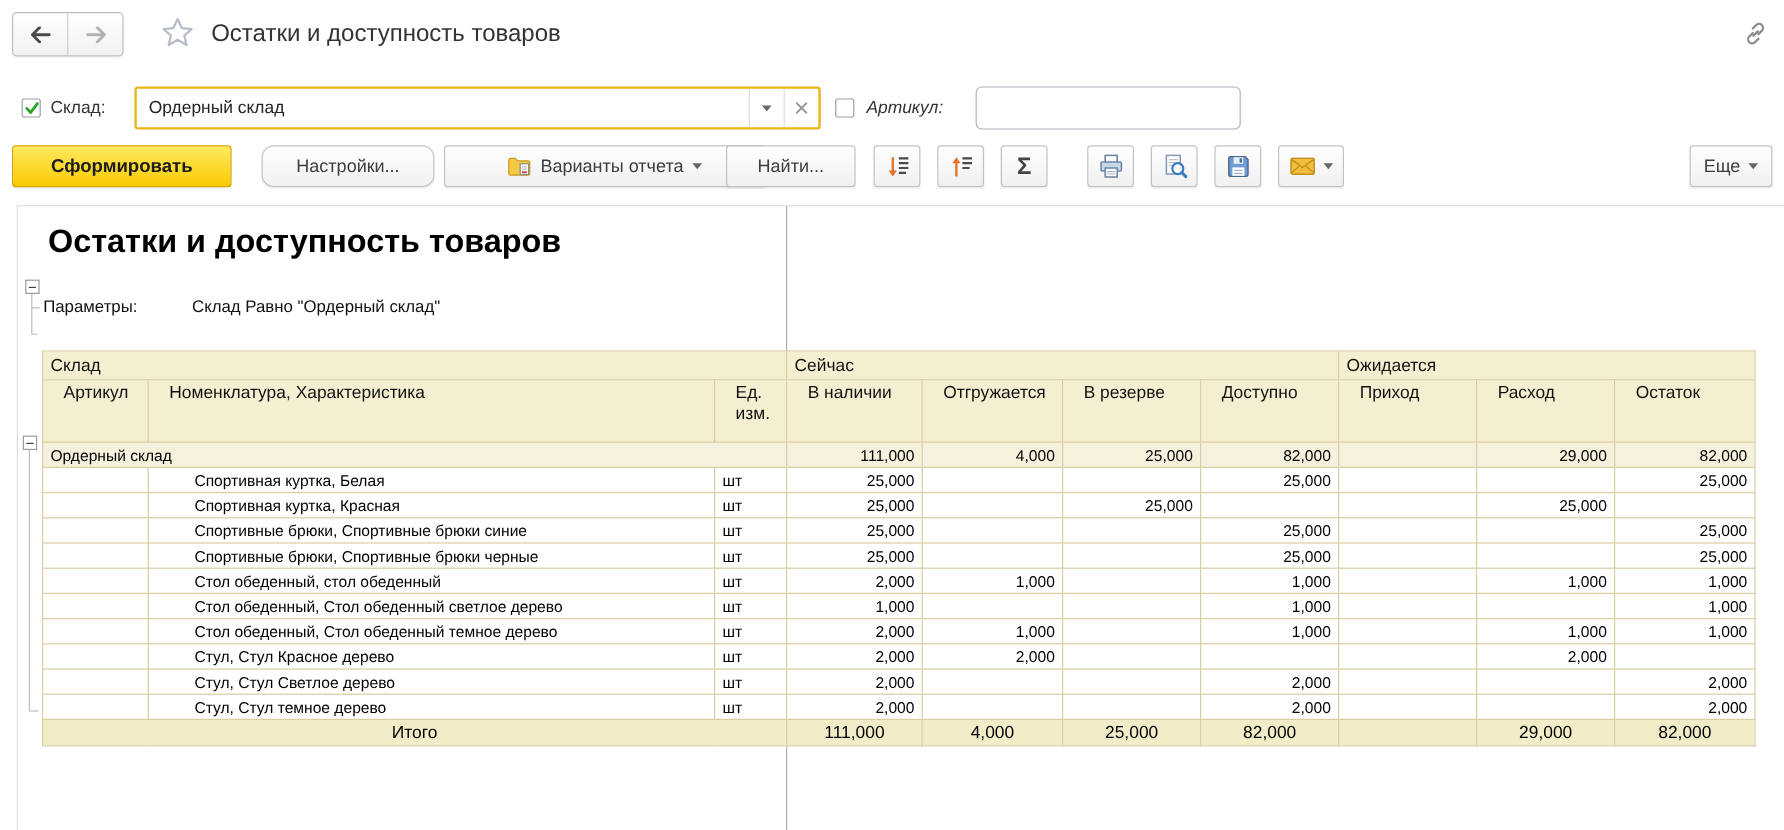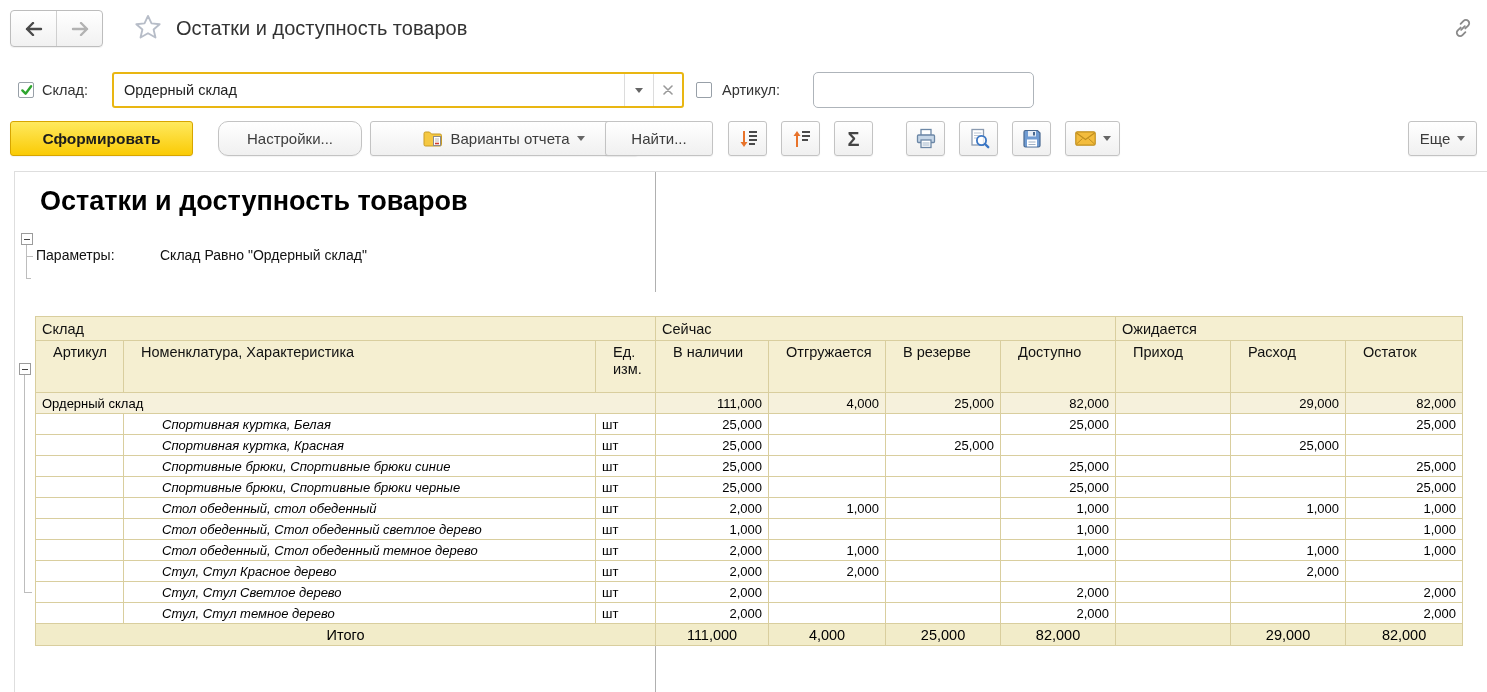--- a/index.html
+++ b/index.html
@@ -18,21 +18,21 @@
   .page-title{position:absolute;left:176px;top:14px;font-size:20px;line-height:28px;color:#333;}
   .linkicon{position:absolute;left:1449px;top:14px;width:28px;height:28px;display:flex;align-items:center;justify-content:center;}
 
   
   .checkbox{position:absolute;width:16px;height:16px;background:#fff;border:1px solid #98a0a8;
     border-radius:2px;display:flex;align-items:center;justify-content:center;box-sizing:border-box;}
   .cb-sklad{left:18px;top:82px;}
   .cb-artikul{left:696px;top:82px;}
   .flt-label{position:absolute;top:81px;font-size:14.5px;color:#333;line-height:19px;}
   .lbl-sklad{left:42px;}
-  .lbl-artikul{left:722px;}
+  .lbl-artikul{left:722px;font-style:italic;}
   .combo{position:absolute;left:112px;top:72px;width:572px;height:36px;box-sizing:border-box;
     border:2px solid #e9b612;border-radius:3px;background:#fff;display:flex;align-items:stretch;}
   .combo input{flex:1;border:none;outline:none;font:14.5px "Liberation Sans","DejaVu Sans",sans-serif;
     padding:0 10px;color:#222;background:transparent;min-width:0;}
   .combo-btn{width:28px;display:flex;align-items:center;justify-content:center;border-left:1px solid #dcdcdc;cursor:default;}
   .tri-down{width:0;height:0;border-left:4px solid transparent;border-right:4px solid transparent;border-top:5px solid #666;}
   .plain-input{position:absolute;left:813px;top:72px;width:221px;height:36px;box-sizing:border-box;
     border:1px solid #aeb4ba;border-radius:5px;background:#fff;}
   .plain-input input{width:100%;height:100%;border:none;outline:none;box-sizing:border-box;
     font:14.5px "Liberation Sans","DejaVu Sans",sans-serif;padding:0 10px;background:transparent;}
@@ -69,32 +69,32 @@
 
   .minusbox{position:absolute;width:12px;height:12px;box-sizing:border-box;border:1px solid #9b9b9b;
     background:#fff;display:flex;align-items:center;justify-content:center;}
   .minusbox i{display:block;width:6px;height:1px;background:#444;}
   .mb-params{left:21px;top:233px;}
   .mb-group{left:19px;top:363px;}
   .tree{position:absolute;background:#bdbdbd;}
 
   
   #report-table{position:absolute;left:35px;top:292px;width:1427px;border-collapse:collapse;table-layout:fixed;
-    font-family:"Liberation Sans","DejaVu Sans",sans-serif;margin-top:24px;}
+    font-family:"Liberation Sans","DejaVu Sans",sans-serif;}
   #report-table th,#report-table td{border:1px solid #d9ce9e;box-sizing:border-box;padding:0 6px;
     overflow:hidden;white-space:nowrap;}
   #report-table{border:1px solid #c4b478;}
   #report-table thead th{background:#f5efd1;font-weight:normal;text-align:left;font-size:14.5px;color:#111;}
   #report-table tr.gh th{height:24px;}
   #report-table tr.ch th{height:52px;vertical-align:top;padding-top:3px;white-space:normal;line-height:17px;padding-left:17px;}
   #report-table tbody td{height:21px;font-size:13px;color:#000;}
   #report-table td.num{text-align:right;}
   #report-table tr.row-group td{background:#f6f1dc;}
   #report-table tr.row-total td{background:#f2ecc9;font-size:14.5px;height:22px;text-align:center;}
-  #report-table td.name-item{padding-left:38px;font-style:italic;}
+  #report-table td.name-item{padding-left:38px;}
 </style>
 </head>
 <body>
 
 <div class="navgroup">
   <div class="navbtn">
     <svg width="18" height="14" viewBox="0 0 18 14">
         <path d="M8 1 L2 7 L8 13 M2 7 H16" stroke="#4a4a4a" stroke-width="2.4" fill="none" stroke-linecap="round" stroke-linejoin="round"></path>
       </svg>
   </div>

